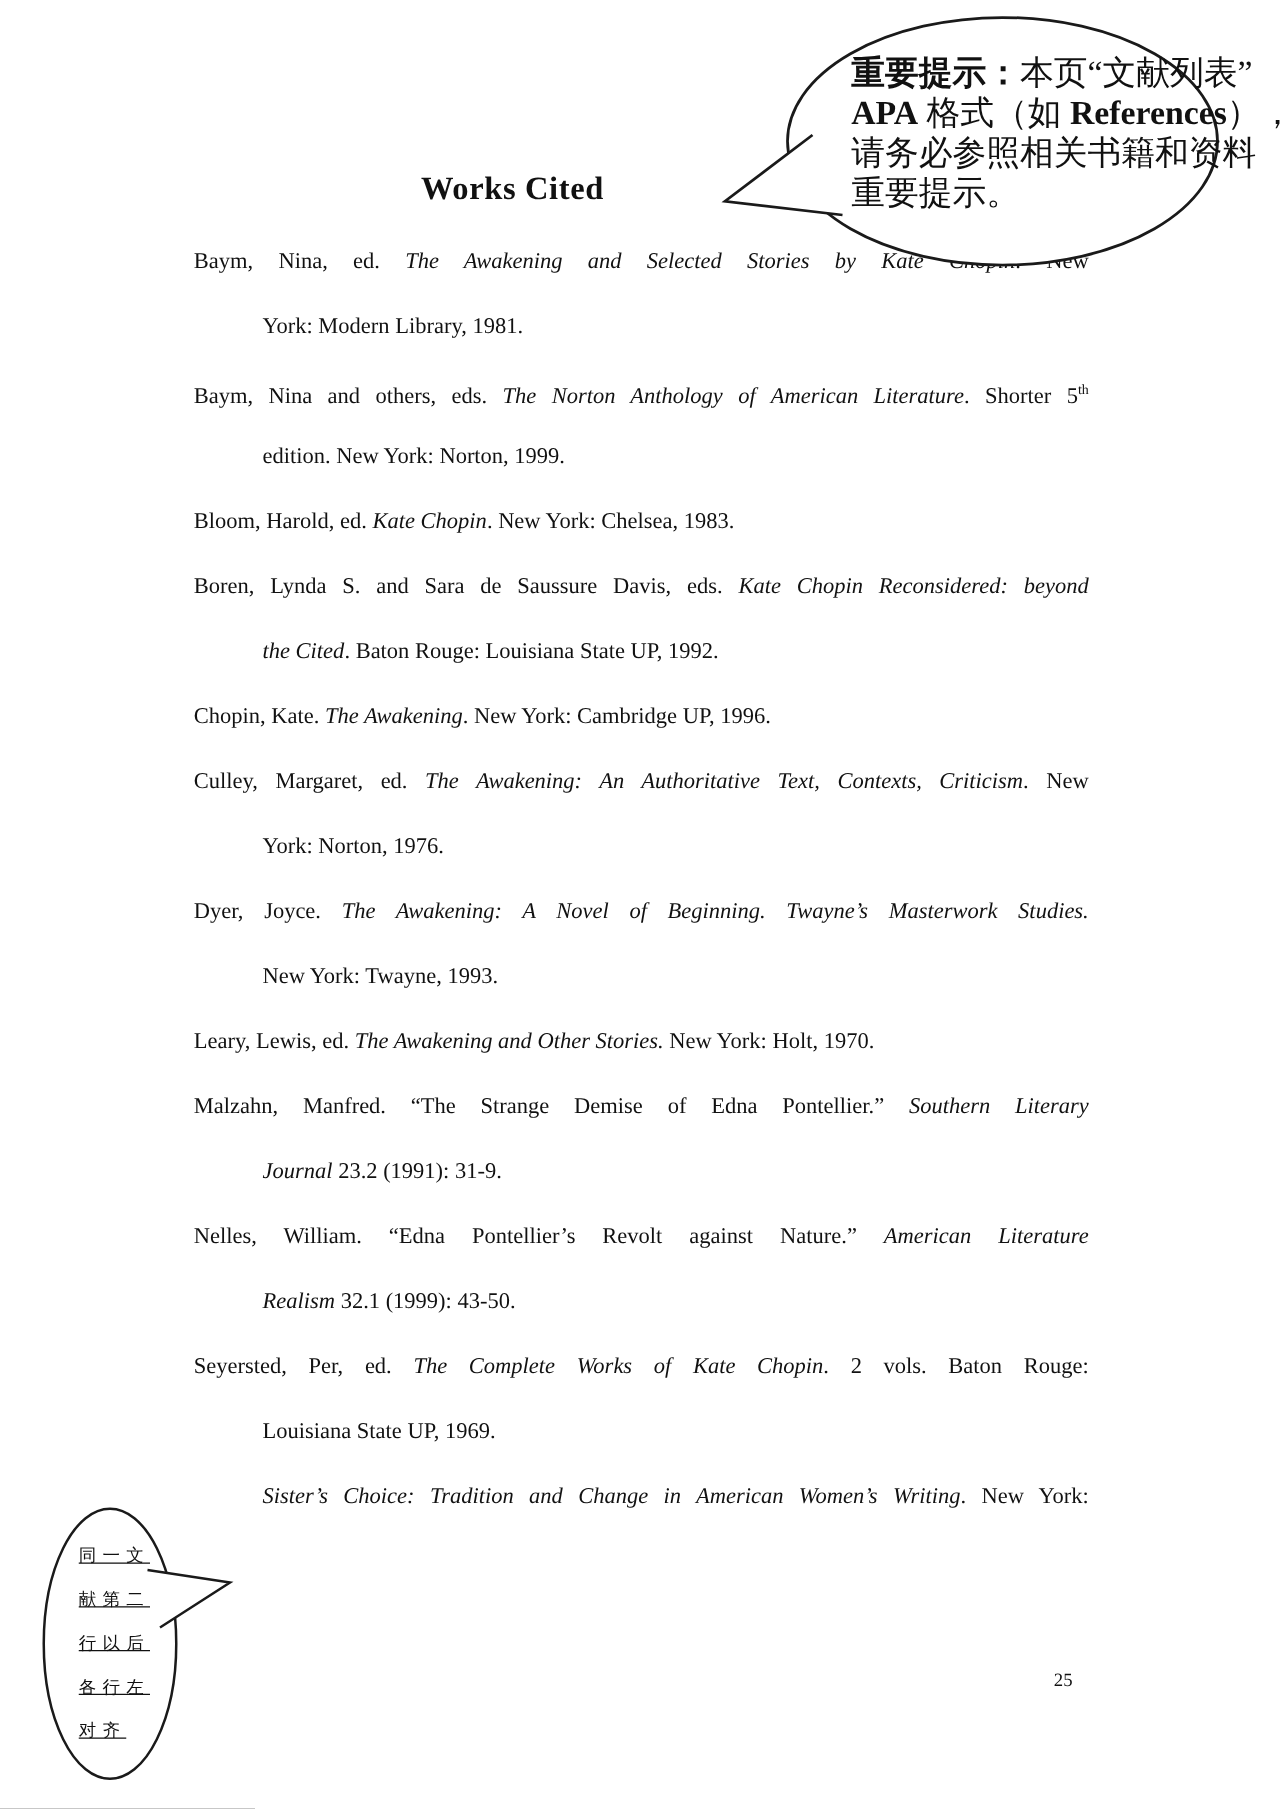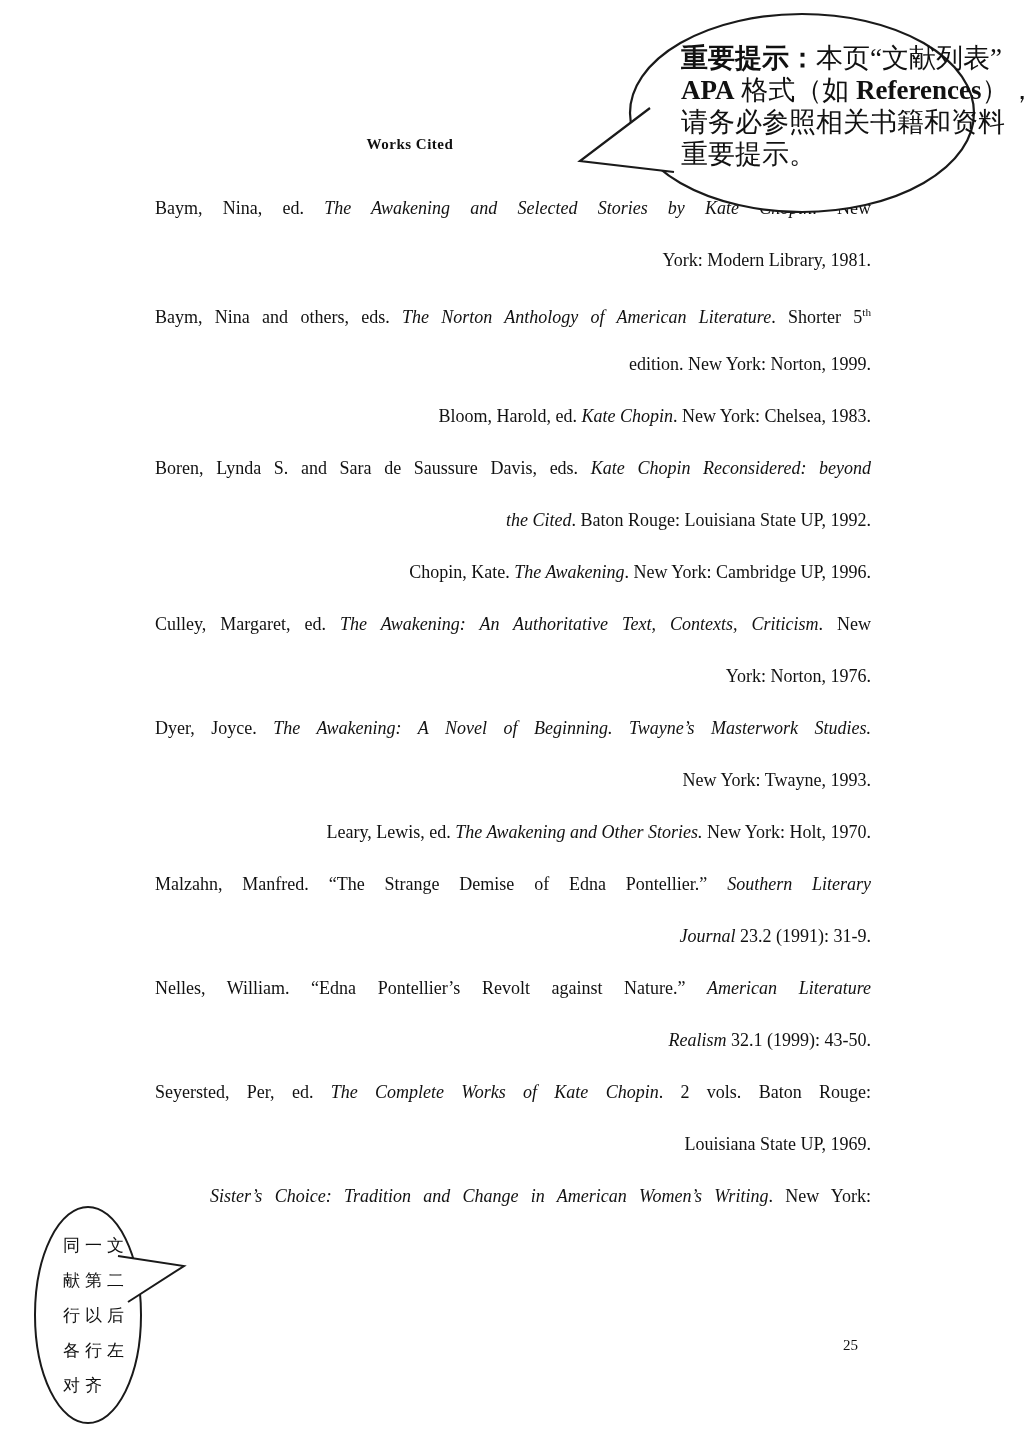--- a/index.html
+++ b/index.html
@@ -11,35 +11,35 @@
     background: #ffffff;
     overflow: hidden;
     font-family: "Liberation Serif", "DejaVu Serif", serif;
     color: #111;
   }
   .doc-title {
     position: absolute;
     top: 136px; left: 0;
     width: 820px;
     text-align: center;
-    font-size: 15px;
+    font-size: 26px;
     font-weight: bold;
     margin: 0;
     z-index: 2;
     letter-spacing: 0.5px;
   }
   .entries {
     position: absolute;
     left: 155px; top: 197px;
     width: 716px;
     z-index: 1;
     font-size: 18px;
   }
   .entry { margin: 0; padding: 0; }
-  .cline { display: block; height: 52px; line-height: 23px; white-space: normal; text-align: right; }
+  .cline { display: block; height: 52px; line-height: 23px; white-space: normal; }
   .cline.ind { padding-left: 55px; }
   .cline.j { text-align: justify; text-align-last: justify; }
   .seg-i { font-style: italic; }
   .seg-b { font-weight: bold; }
   .seg-sup { vertical-align: super; font-size: 0.62em; margin-top: 40px; }
   .page-number {
     position: absolute;
     left: 843px; top: 1337px;
     font-size: 15px;
     z-index: 1;
@@ -59,25 +59,26 @@
     line-height: 32px;
     font-family: "Liberation Serif", "DejaVu Sans", sans-serif;
     white-space: nowrap;
   }
   .bubble-text-top .bline { display: block; }
   .bubble-text-bottom {
     position: absolute;
     left: 63px; top: 1228px;
     width: 70px;
     z-index: 6;
-    font-size: 17px;
+    font-size: 14px;
     line-height: 35px;
     letter-spacing: 5px;
     font-family: "Liberation Serif", "DejaVu Sans", sans-serif;
     white-space: nowrap;
+    text-decoration: underline;
   }
   .bubble-text-bottom .bline { display: block; }
 </style>
 </head>
 <body>
 
 <div class="page">
 
   <h1 class="doc-title">Works Cited</h1>
 

